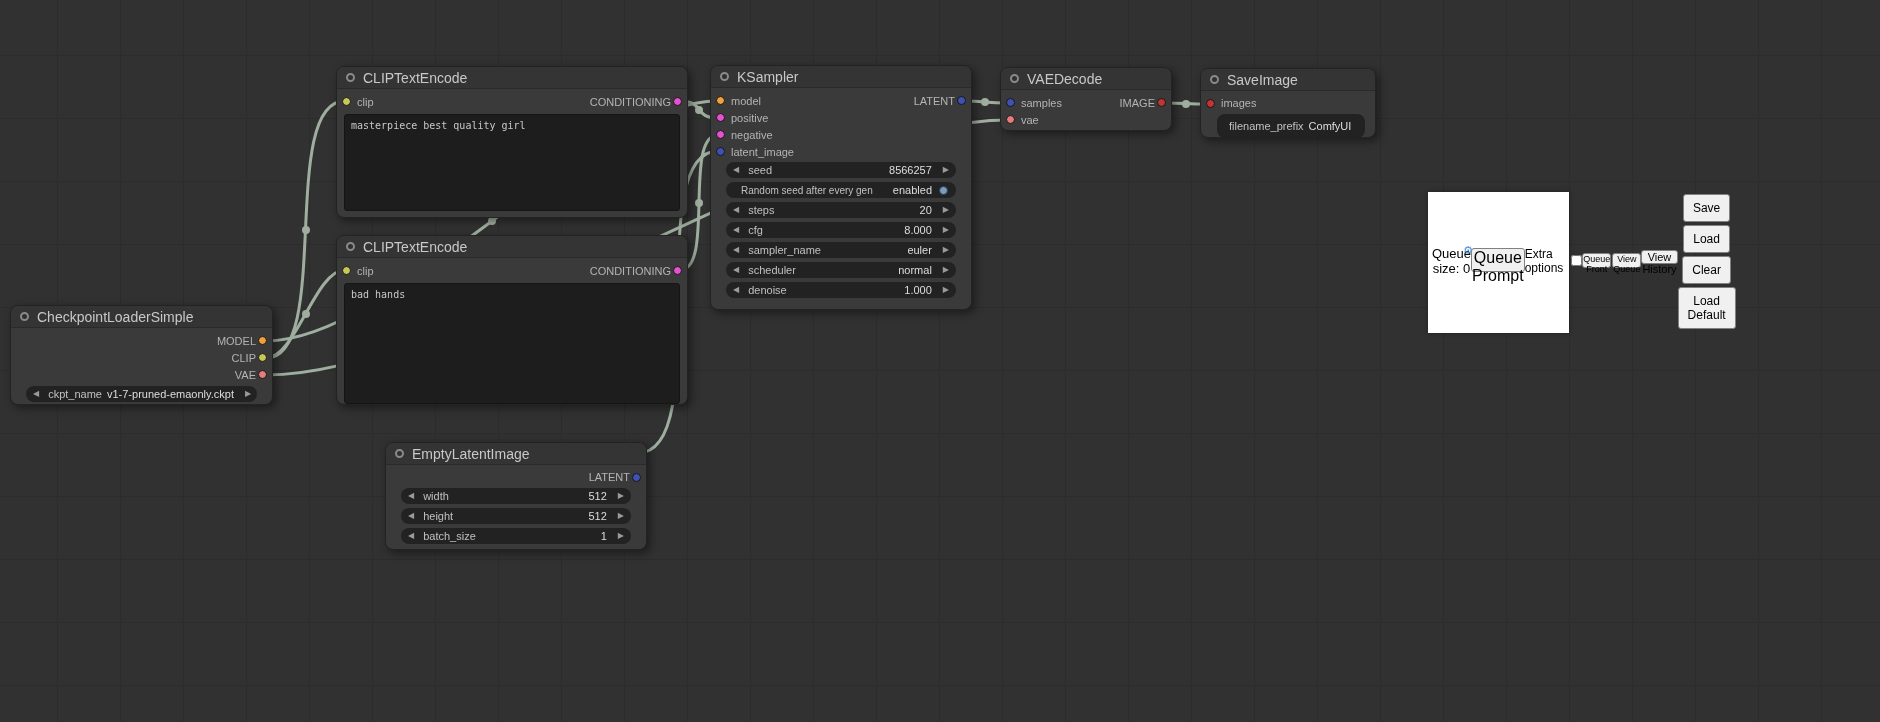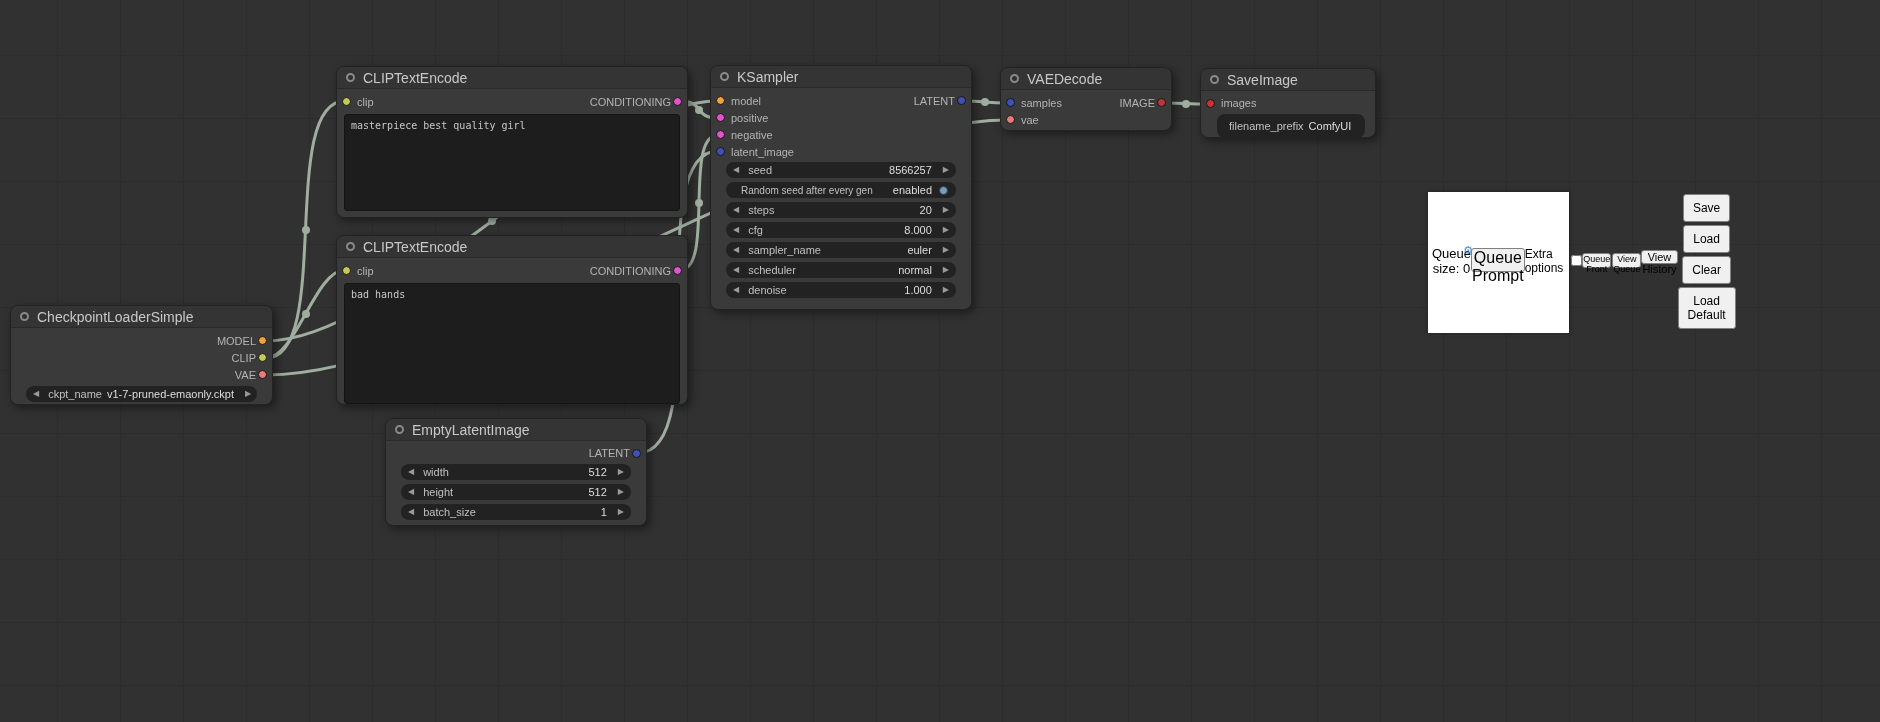--- a/index.html
+++ b/index.html
@@ -219,21 +219,21 @@
       </div>
       <div class="widget">
         <span class="arrow">◀</span>
         <span class="wlabel">denoise</span>
         <span class="wvalue">1.000</span>
         <span class="arrow">▶</span>
       </div>
     </div>
   </div>
 
-  <div class="node" style="left:385px;top:418px;width:262px;height:108px">
+  <div class="node" style="left:385px;top:442px;width:262px;height:108px">
     <div class="node-title">
       <span class="tdot"></span>
       <span>EmptyLatentImage</span>
     </div>
     <div class="slots">
       <div class="slot-row" style="height:16px">
         <span class="out">
             <span>LATENT</span>
             <span class="dot" style="background-color: rgb(63, 81, 181);"></span>
           </span>

